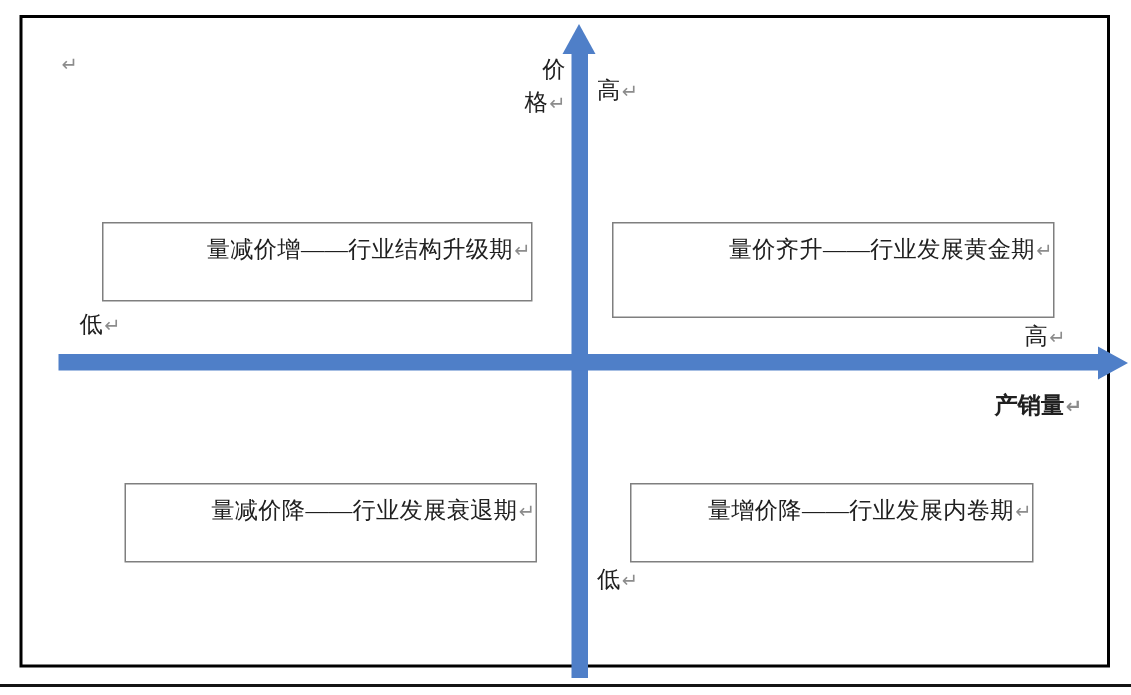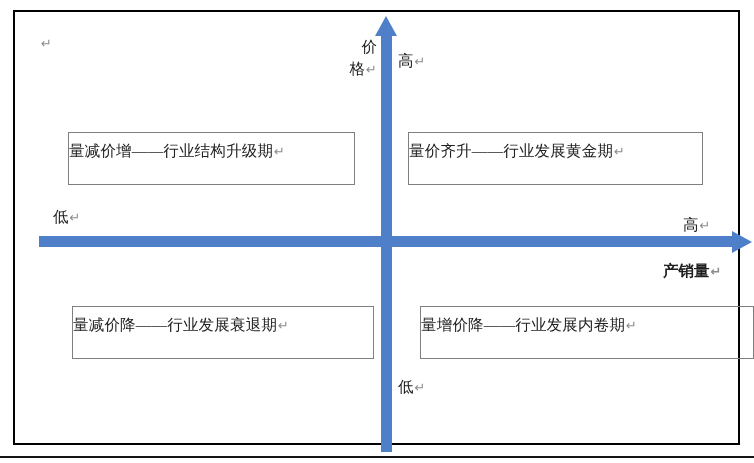--- a/index.html
+++ b/index.html
@@ -79,35 +79,36 @@
   }
 
   
   .quad-box {
     position: absolute;
     border: 1px solid #7F7F7F;
     box-sizing: border-box;
     background: transparent;
     display: flex;
     align-items: flex-start;
-    justify-content: flex-start;
+    justify-content: flex-end;
     padding-top: 8px;
+    margin-top: 16px;
   }
   .quad-text {
     font-family: "Liberation Serif", "DejaVu Serif", serif;
     font-size: 15.5px;
     line-height: 1.25;
     color: #202020;
     white-space: nowrap;
     letter-spacing: 0.2px;
   }
   #box-top-left    { left: 53px;  top: 120px; width: 287px; height: 53px; }
-  #box-top-right   { left: 393px; top: 120px; width: 295px; height: 53px; }
-  #box-bottom-left { left: 57px;  top: 294px; width: 302px; height: 53px; }
-  #box-bottom-right{ left: 405px; top: 294px; width: 334px; height: 53px; }
+  #box-top-right   { left: 393px; top: 120px; width: 295px; height: 64px; }
+  #box-bottom-left { left: 68px;  top: 294px; width: 275px; height: 53px; }
+  #box-bottom-right{ left: 405px; top: 294px; width: 269px; height: 53px; }
 
   
   .axis-label {
     position: absolute;
     font-family: "Liberation Serif", "DejaVu Serif", serif;
     font-size: 15.5px;
     color: #202020;
     white-space: nowrap;
     line-height: 1.45;
   }

